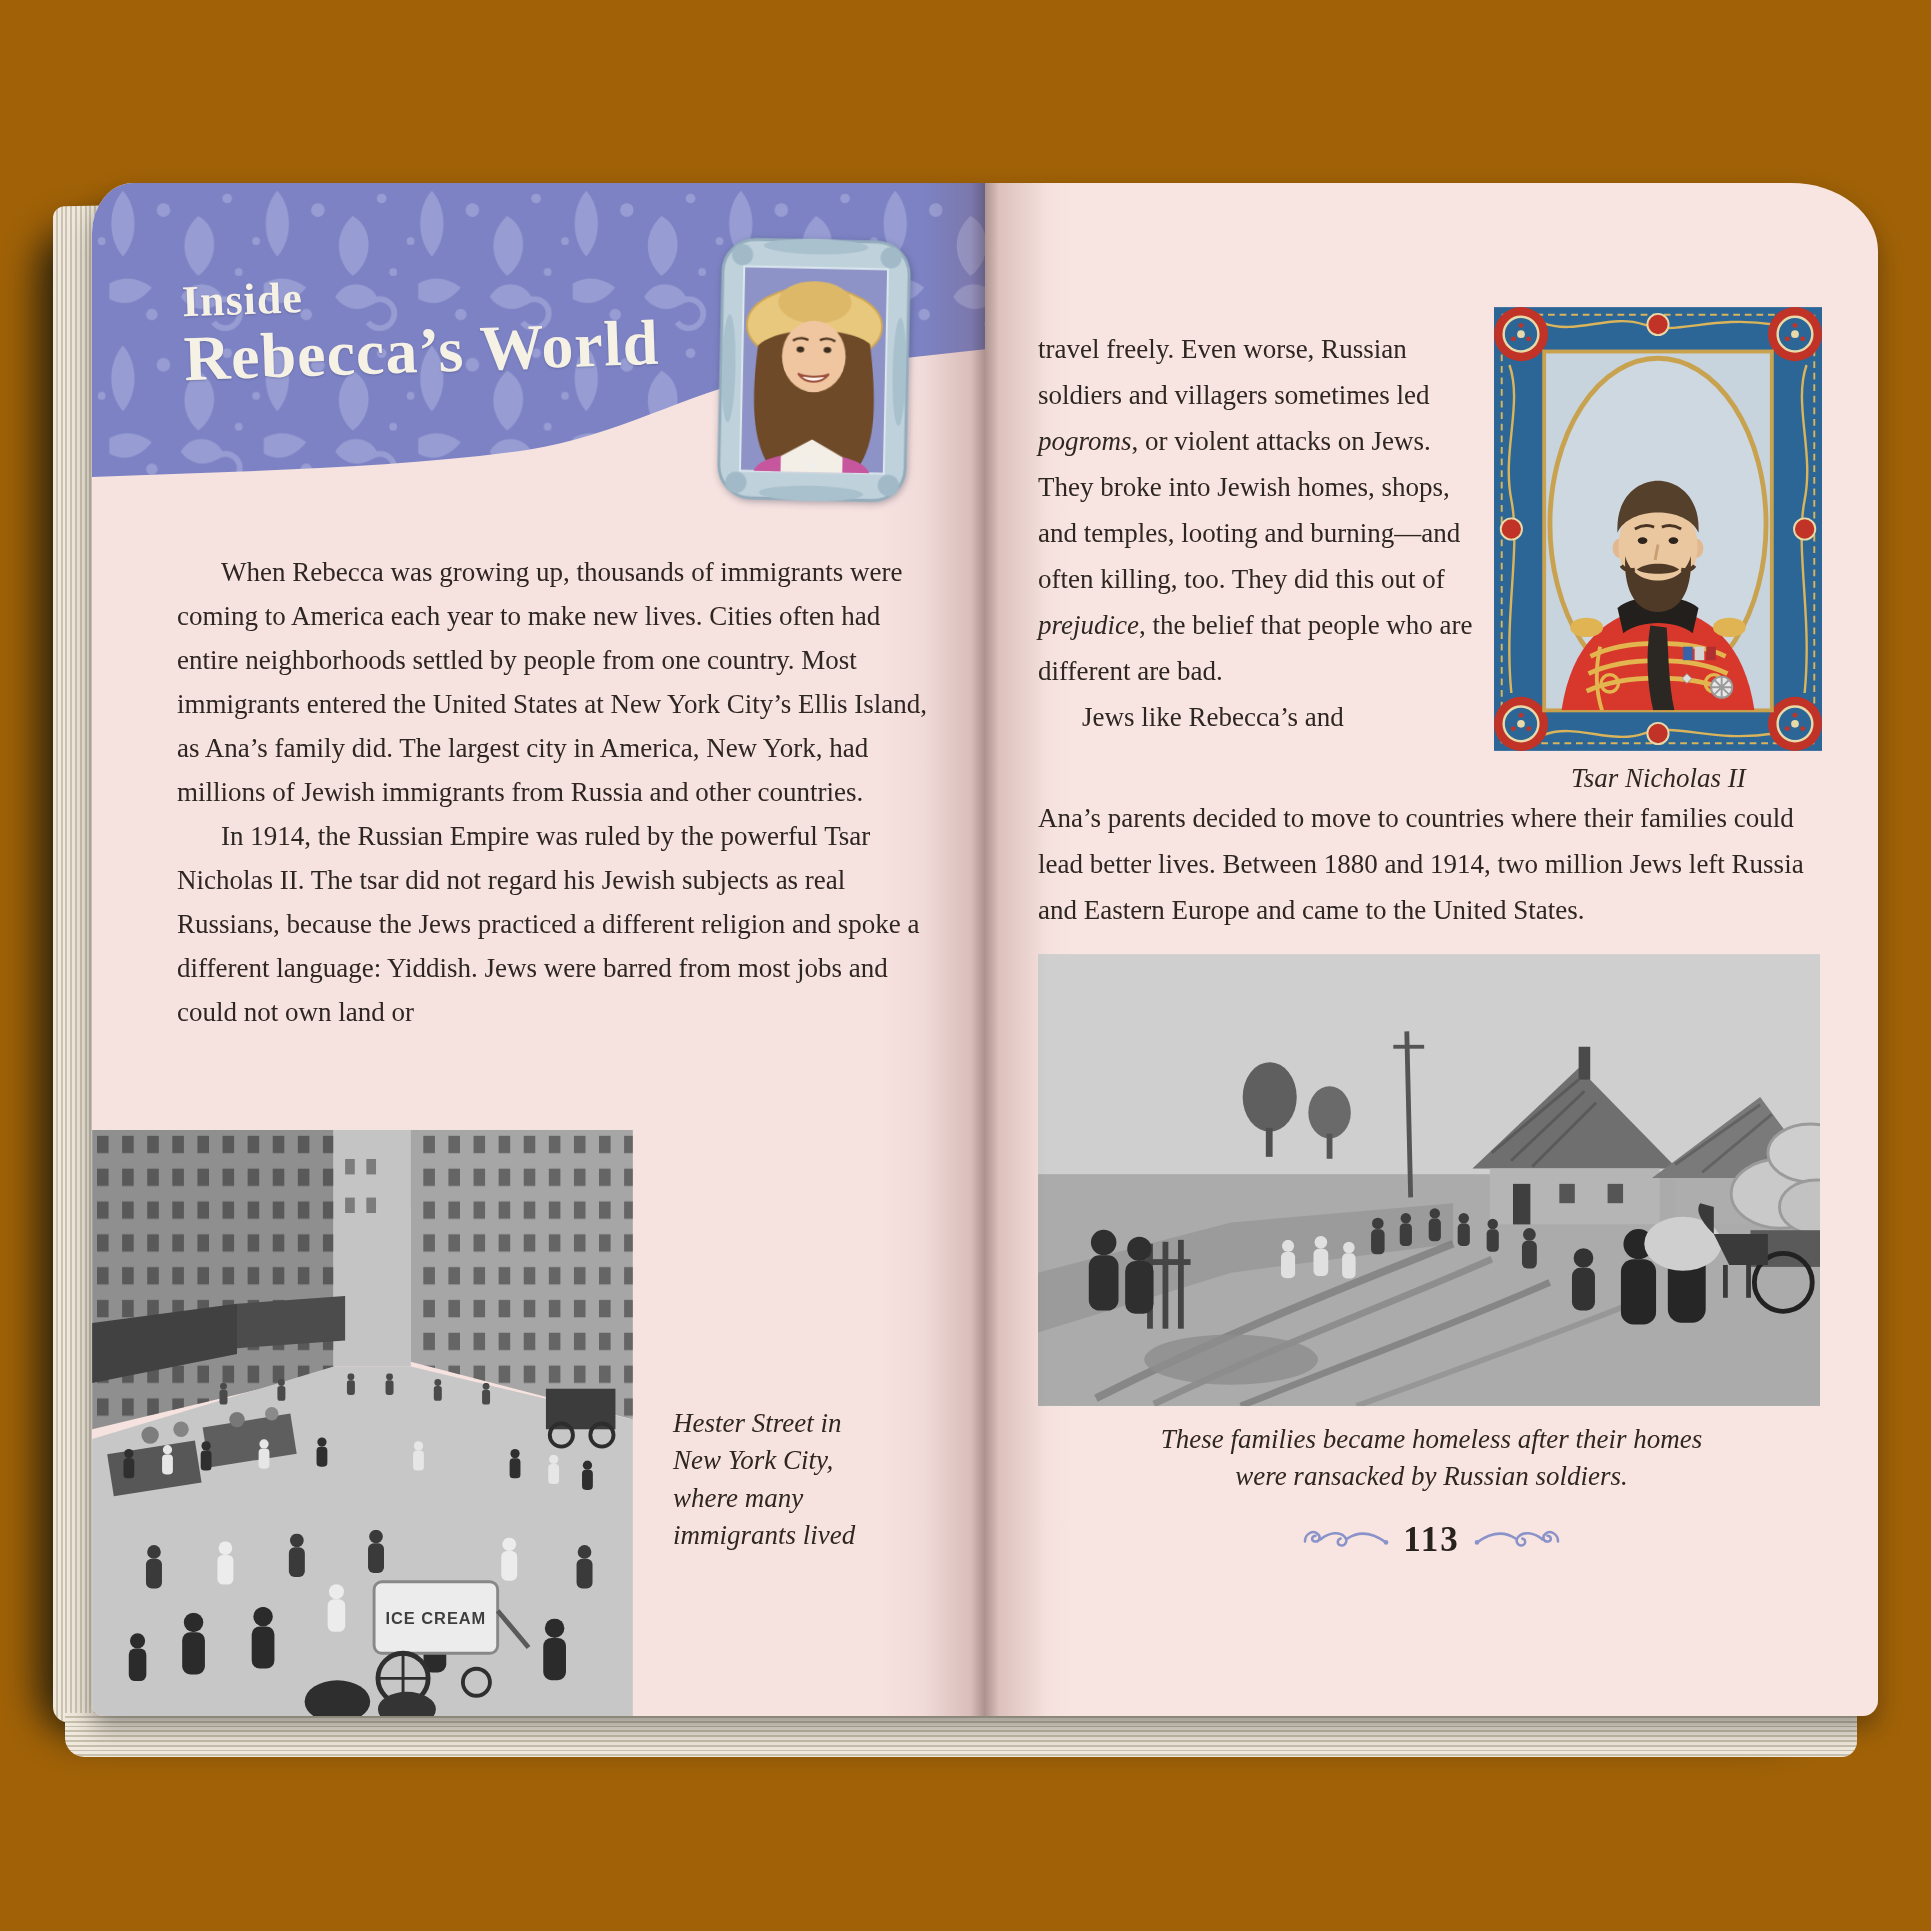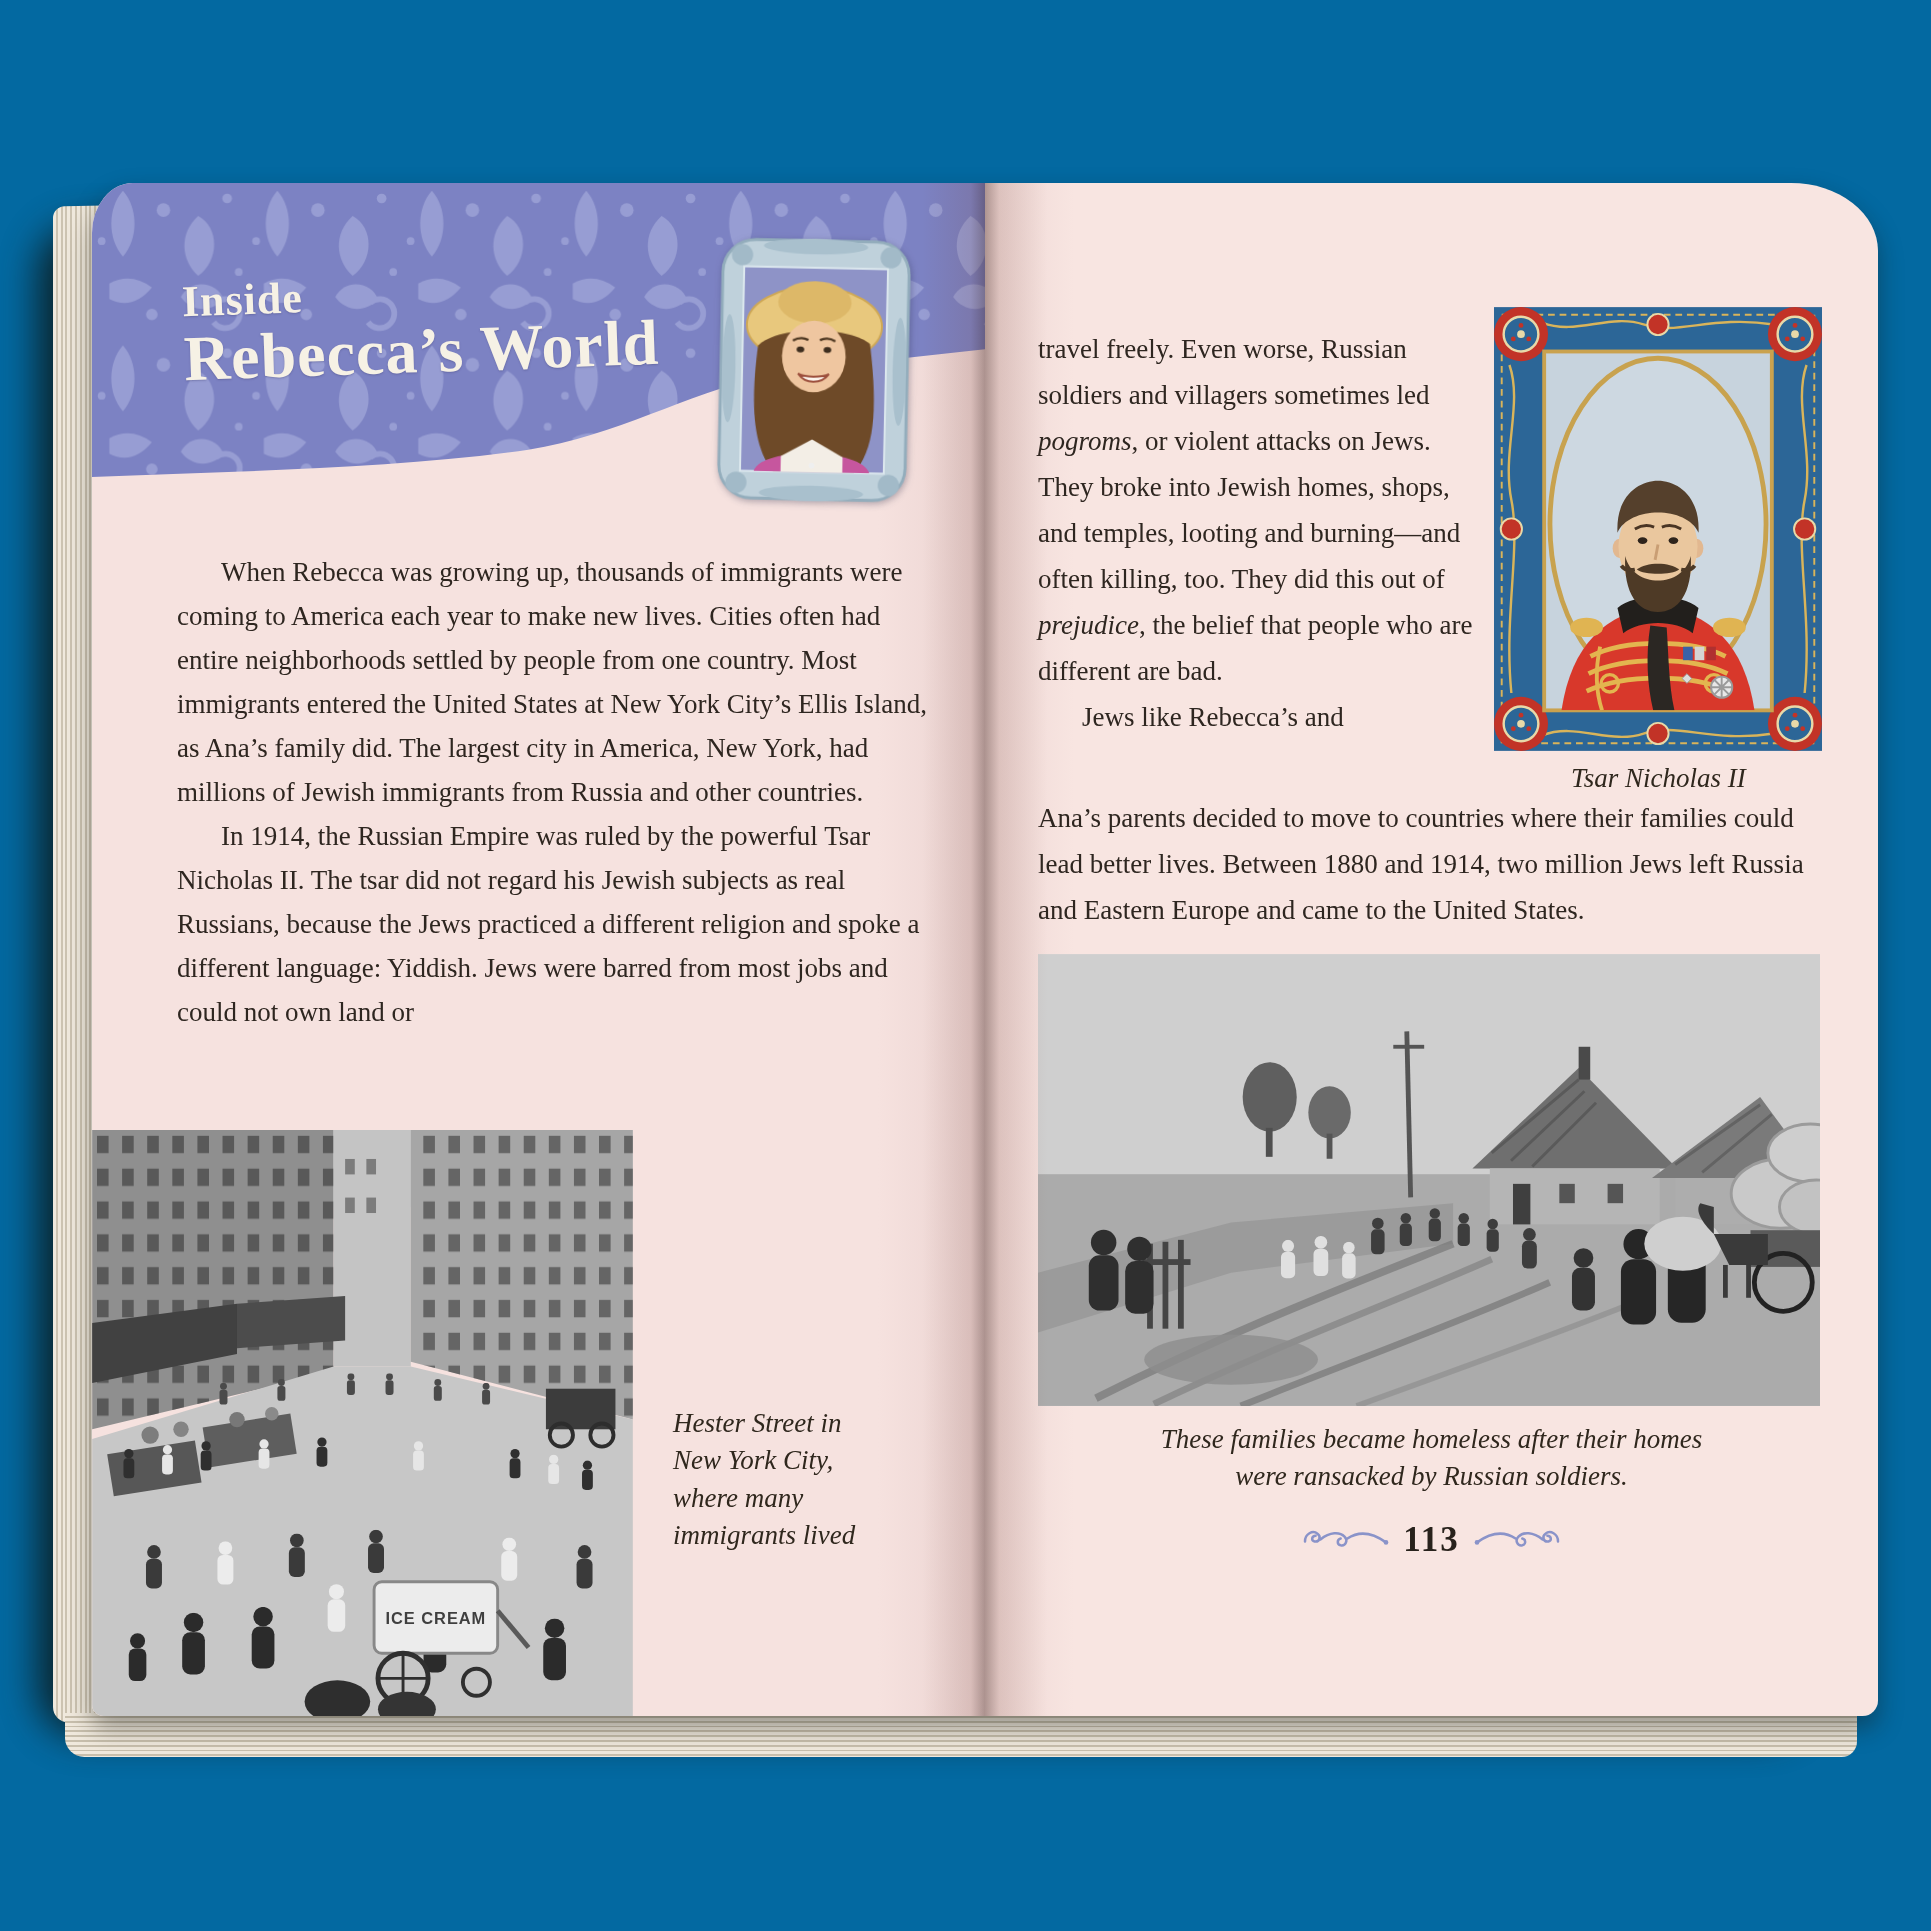--- a/index.html
+++ b/index.html
@@ -1,16 +1,16 @@
 <!DOCTYPE html>
 <html><head>
 <meta charset="utf-8">
 <style>
   html,body { margin:0; padding:0; background:#ffffff; }
-  .stage { position:relative; width:1931px; height:1931px; background:#0369a1;
+  .stage { position:relative; width:1931px; height:1931px; background:#a16207;
            font-family:"Liberation Serif", serif; overflow:hidden; }
 
   
   .book { position:absolute; left:53px; top:183px; width:1825px; height:1574px; }
   .book-shadow { position:absolute; left:-15.4px; top:42px; width:97%; height:96%;
                  background:#0d120d; opacity:.82; filter:blur(19.3px); border-radius:46px; }
   .edge-left { position:absolute; left:0; top:23px; width:50px; height:1516px;
                background:repeating-linear-gradient(90deg,#f0e9dd 0 2.9px,#ccc3b1 2.9px 4.8px);
                border-radius:11.6px 0 0 15.4px; transform:skewY(-1.2deg); }
   .edge-bottom { position:absolute; left:11.6px; bottom:0; width:1792px; height:44px;

